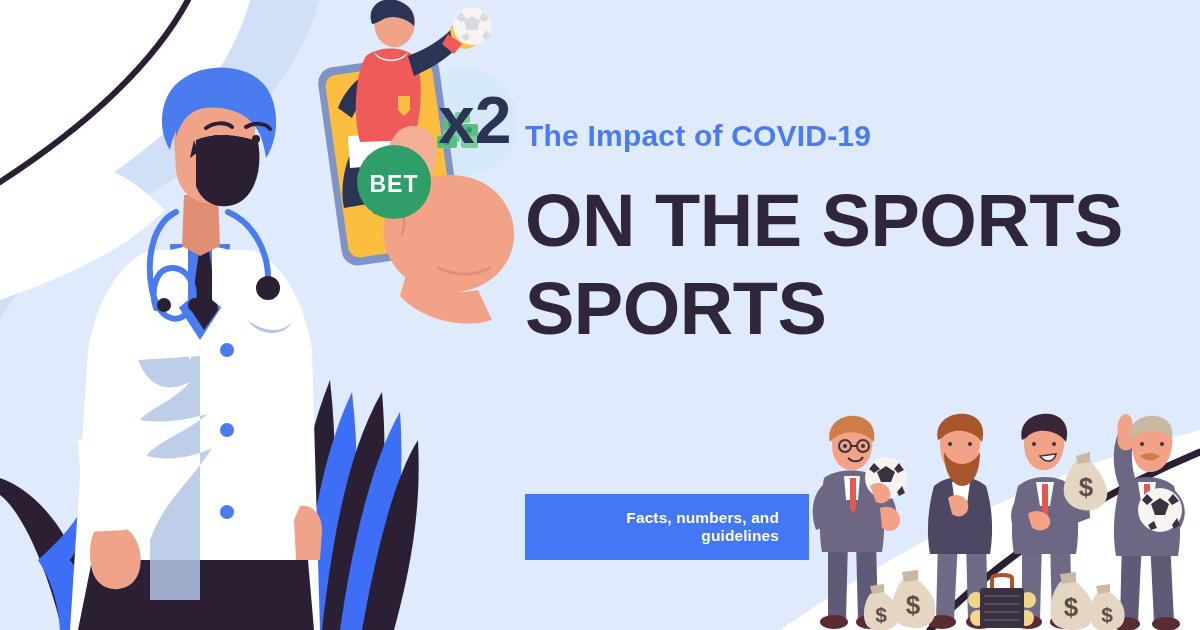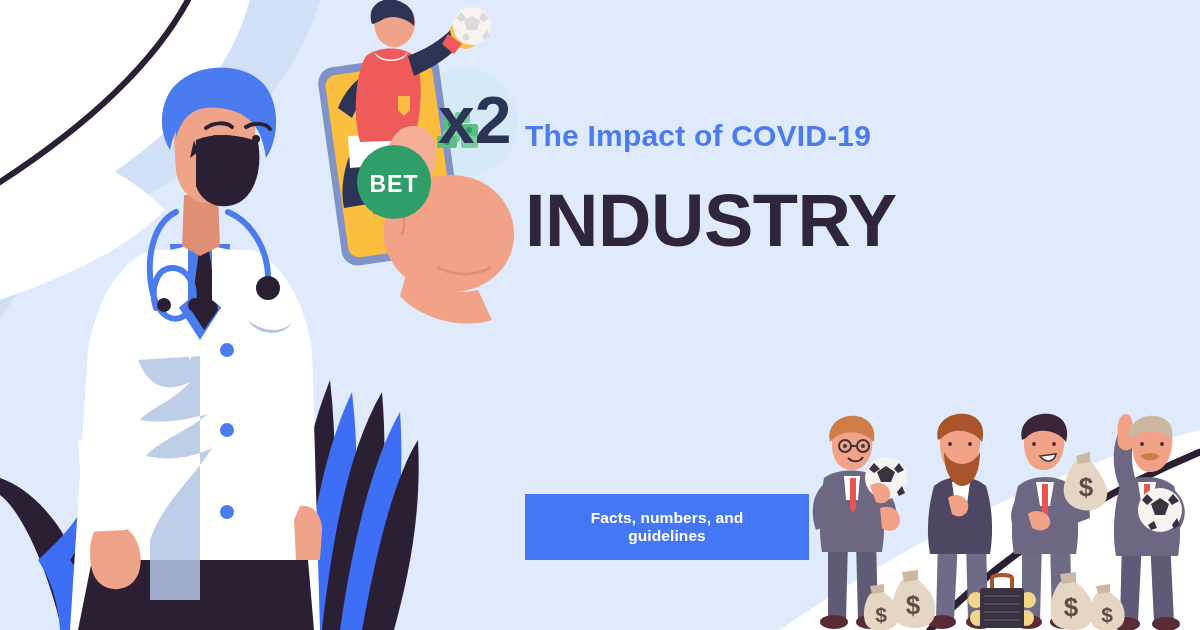--- a/index.html
+++ b/index.html
@@ -64,21 +64,21 @@
     left: 0;
     top: 494px;
     background: #4477f5;
     color: #ffffff;
     font-size: 15.5px;
     font-weight: 700;
     letter-spacing: 0.1px;
     padding: 15px 30px;
     box-sizing: border-box;
     width: 284px;
-    text-align: center;
+    text-align: right;
     pointer-events: auto;
   }
 </style>
 </head>
 <body>
 
 <div class="banner">
 
   <svg class="layer" viewBox="0 0 1200 630" xmlns="http://www.w3.org/2000/svg">
     <rect x="0" y="0" width="1200" height="630" fill="#dfeafc"></rect>
@@ -361,18 +361,19 @@
       <text x="1071" y="616" text-anchor="middle" font-family="Liberation Sans, sans-serif" font-size="26" font-weight="700" fill="#5c4f49">$</text>
       <path d="M1096,594 C1090,602 1088,616 1092,624 C1096,632 1110,632 1118,628 C1126,624 1126,612 1122,604 C1118,598 1110,592 1106,590 Z" fill="#e5d5c3"></path>
       <path d="M1096,586 L1110,584 L1110,592 L1098,594 Z" fill="#cbb8a3"></path>
       <text x="1107" y="622" text-anchor="middle" font-family="Liberation Sans, sans-serif" font-size="21" font-weight="700" fill="#5c4f49">$</text>
     </g>
   </svg>
 
   <div class="text-col">
     <div class="eyebrow">The Impact of COVID-19</div>
     <h1 class="headline">
-      <span>INDUSTRY</span>
+      <span>ON THE SPORTS</span>
+      <span>SPORTS</span>
     </h1>
     <div class="badge">Facts, numbers, and guidelines</div>
   </div>
 
 </div>
 
 </body></html>

